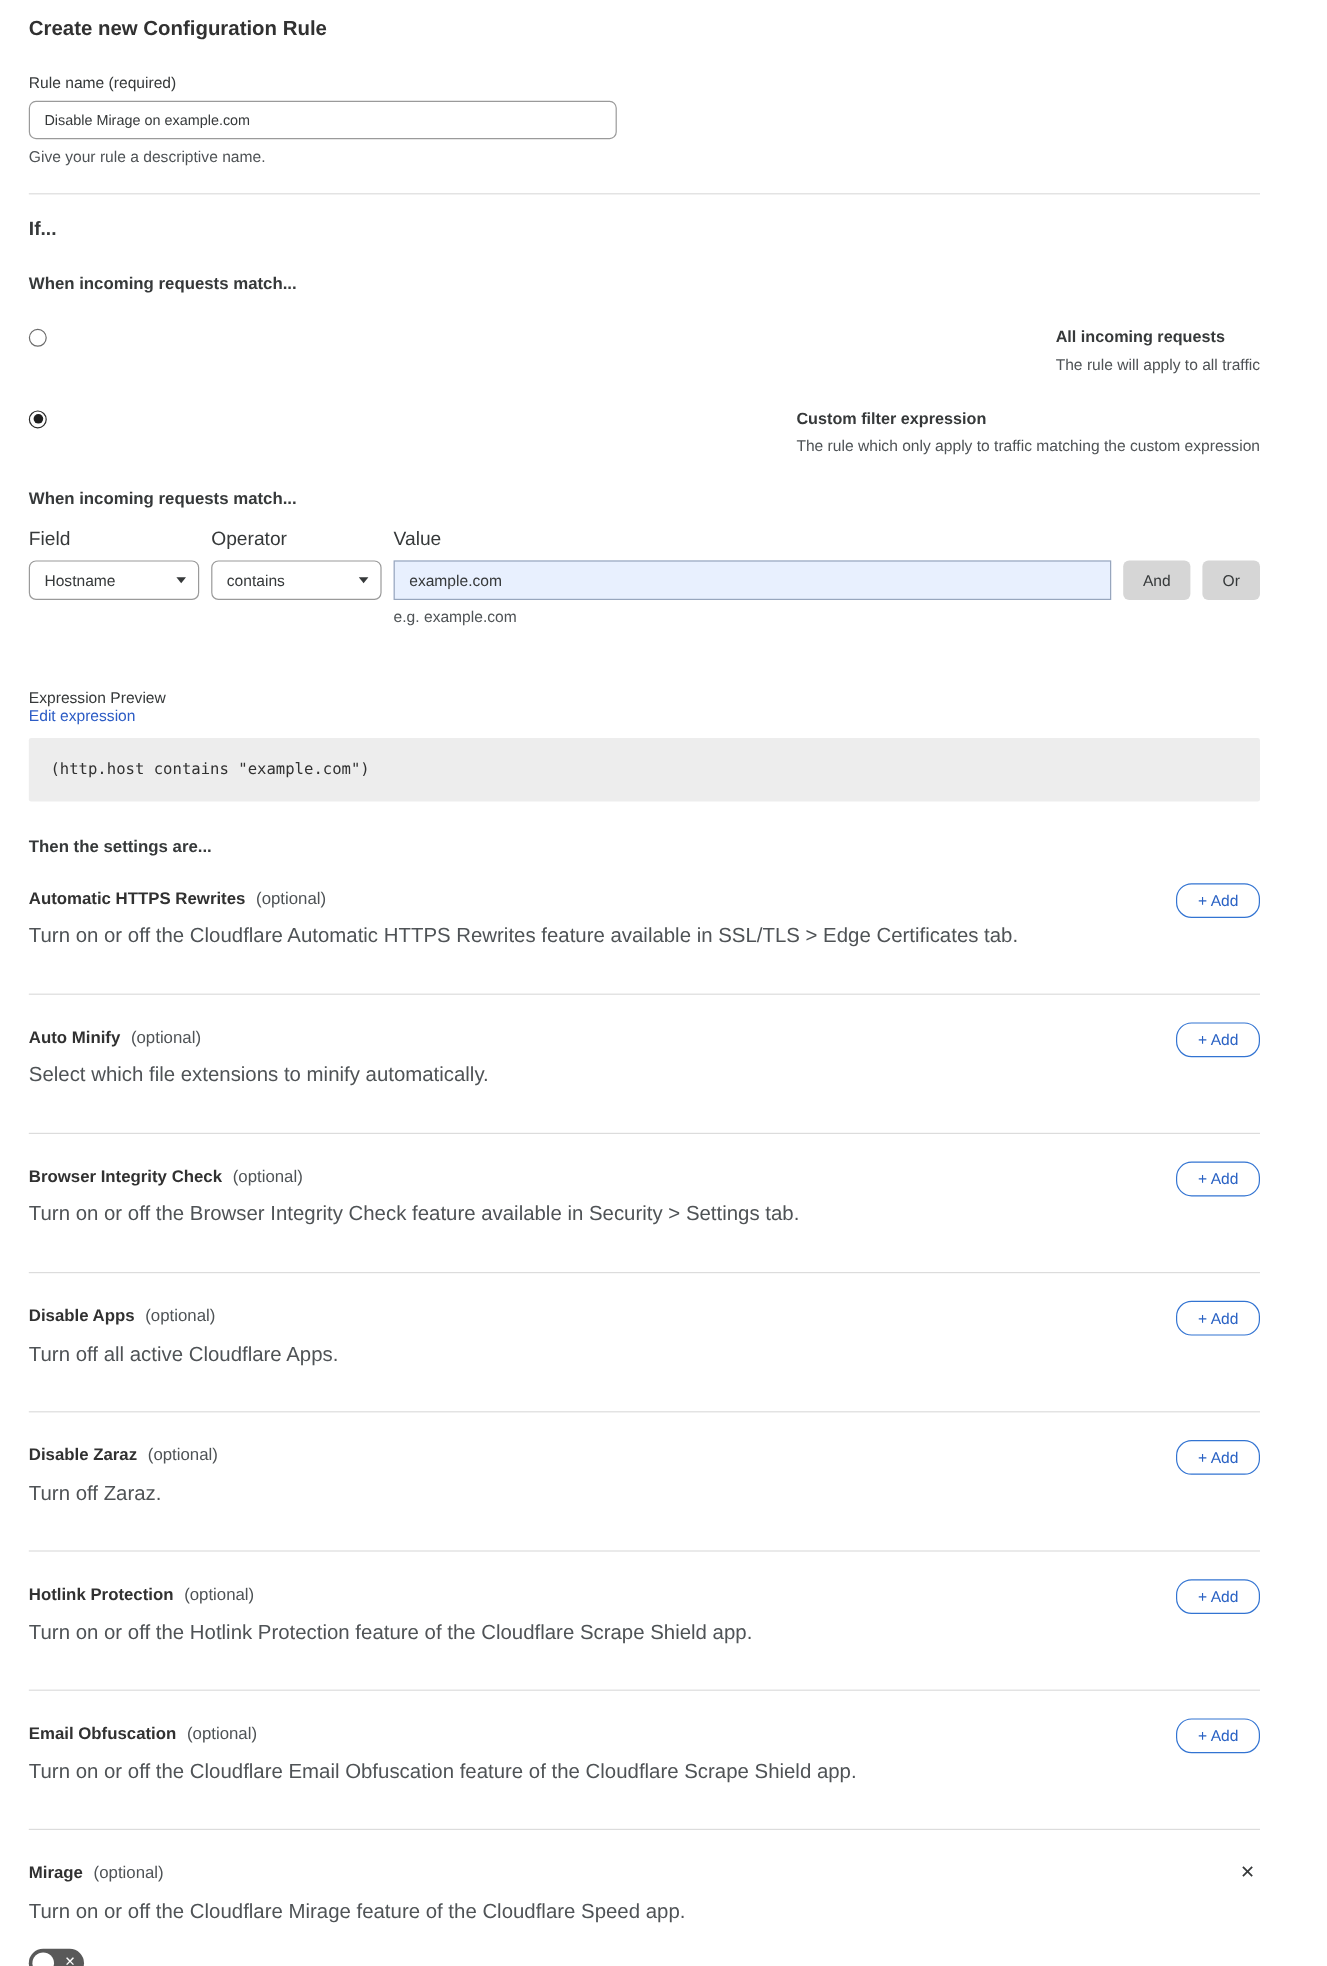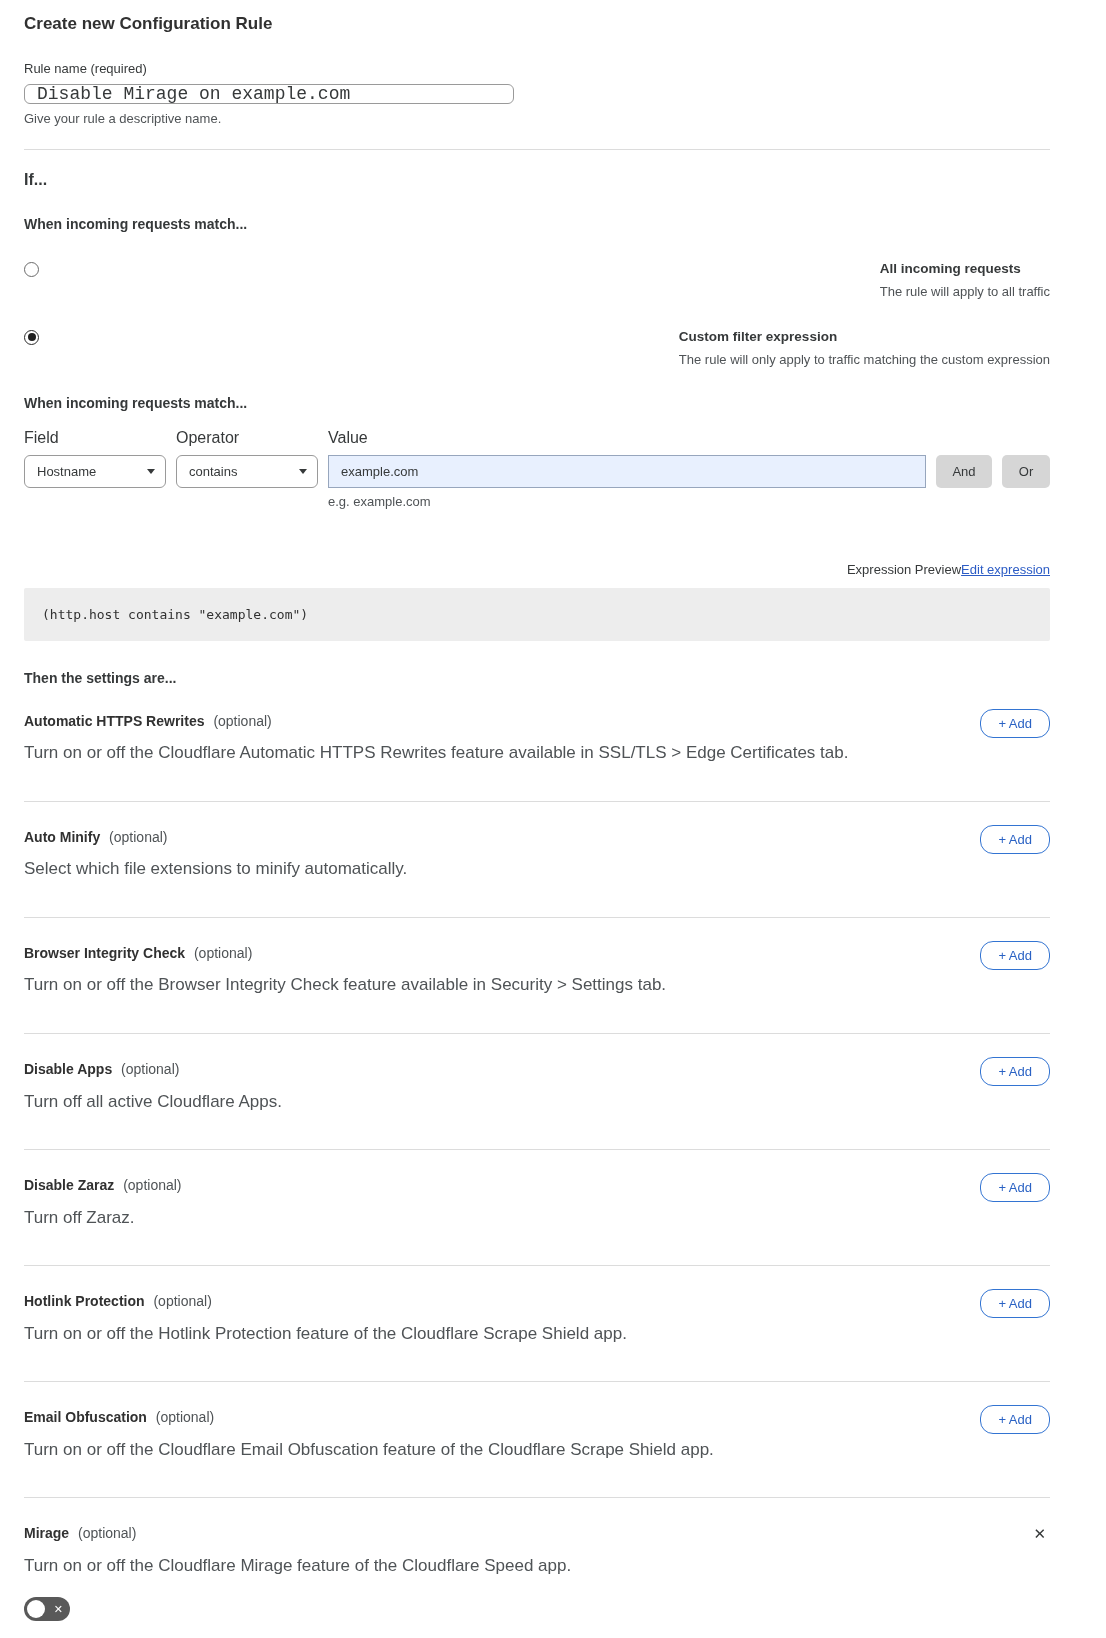--- a/index.html
+++ b/index.html
@@ -21,24 +21,24 @@
     font-family:"Liberation Sans", sans-serif;
     color:var(--text);
     -webkit-font-smoothing:antialiased;
   }
   .page{padding:14px 56px 0 24px;}
 
   h1.page-title{font-size:17px;font-weight:700;margin:0 0 27px;color:#313131;}
 
   .field-label{font-size:13px;color:var(--text);margin:0 0 8px;}
   .text-input{
-    display:block;width:490px;height:20px;
+    display:block;width:490px;height:32px;
     border:1px solid var(--border);border-radius:6px;
-    padding:0 12px;font-size:18px;color:var(--text);
-    font-family:Liberation Mono, monospace;background:#fff;outline:none;
+    padding:0 12px;font-size:12px;color:var(--text);
+    font-family:Liberation Sans, sans-serif;background:#fff;outline:none;
   }
   .help-text{font-size:13px;color:var(--muted);margin:7px 0 0;}
 
   hr.divider{border:none;border-top:1px solid var(--divider);margin:23px 0 0;}
 
   h2.if-heading{font-size:16px;font-weight:700;margin:21px 0 0;}
   h3.sub-heading{font-size:14px;font-weight:700;margin:27px 0 0;}
 
   .radio-option{display:flex;align-items:flex-start;margin-top:29px;cursor:pointer;justify-content:space-between;}
   .radio-circle{
@@ -76,23 +76,23 @@
     background:var(--value-bg);padding:0 12px;font-size:13px;color:var(--text);
     font-family:"Liberation Sans", sans-serif;outline:none;
   }
   .gray-btn{
     height:33px;border:none;border-radius:5px;background:#d6d6d6;color:var(--text);
     font-size:13px;font-family:"Liberation Sans", sans-serif;cursor:pointer;padding:0;
     width:100%;
   }
   .eg-help{grid-column:3;font-size:13px;color:var(--muted);margin-top:6px;}
 
-  .preview-row{display:flex;justify-content:flex-end;align-items:baseline;margin-top:40px;}
+  .preview-row{display:flex;justify-content:flex-start;align-items:baseline;margin-top:40px;flex-direction:column;}
   .preview-label{font-size:13px;}
-  .edit-link{font-size:13px;color:var(--link-blue);text-decoration:underline;cursor:pointer;}
+  .edit-link{font-size:13px;color:var(--link-blue);cursor:pointer;}
   .expression-box{
     margin-top:11px;background:#ededed;border-radius:2px;
     padding:19px 18px;font-family:"DejaVu Sans Mono", monospace;
     font-size:13px;color:#313131;letter-spacing:0;
   }
 
   h3.then-heading{font-size:14px;font-weight:700;margin:29px 0 0;}
 
   .setting-row{position:relative;padding:27px 0 37px;border-bottom:1px solid var(--divider);}
   .setting-row.last{border-bottom:none;padding-bottom:14px;}
@@ -147,21 +147,21 @@
     <span class="radio-texts">
       <span class="radio-label">All incoming requests</span>
       <span class="radio-desc">The rule will apply to all traffic</span>
     </span>
   </div>
 
   <div class="radio-option">
     <span class="radio-circle selected"></span>
     <span class="radio-texts">
       <span class="radio-label">Custom filter expression</span>
-      <span class="radio-desc">The rule will only apply to traffic matching the custom expression</span>
+      <span class="radio-desc">The rule which only apply to traffic matching the custom expression</span>
     </span>
   </div>
 
   <h3 class="sub-heading">When incoming requests match...</h3>
 
   <div class="builder">
     <p class="col-label">Field</p>
     <p class="col-label">Operator</p>
     <p class="col-label">Value</p>
     <span></span>

